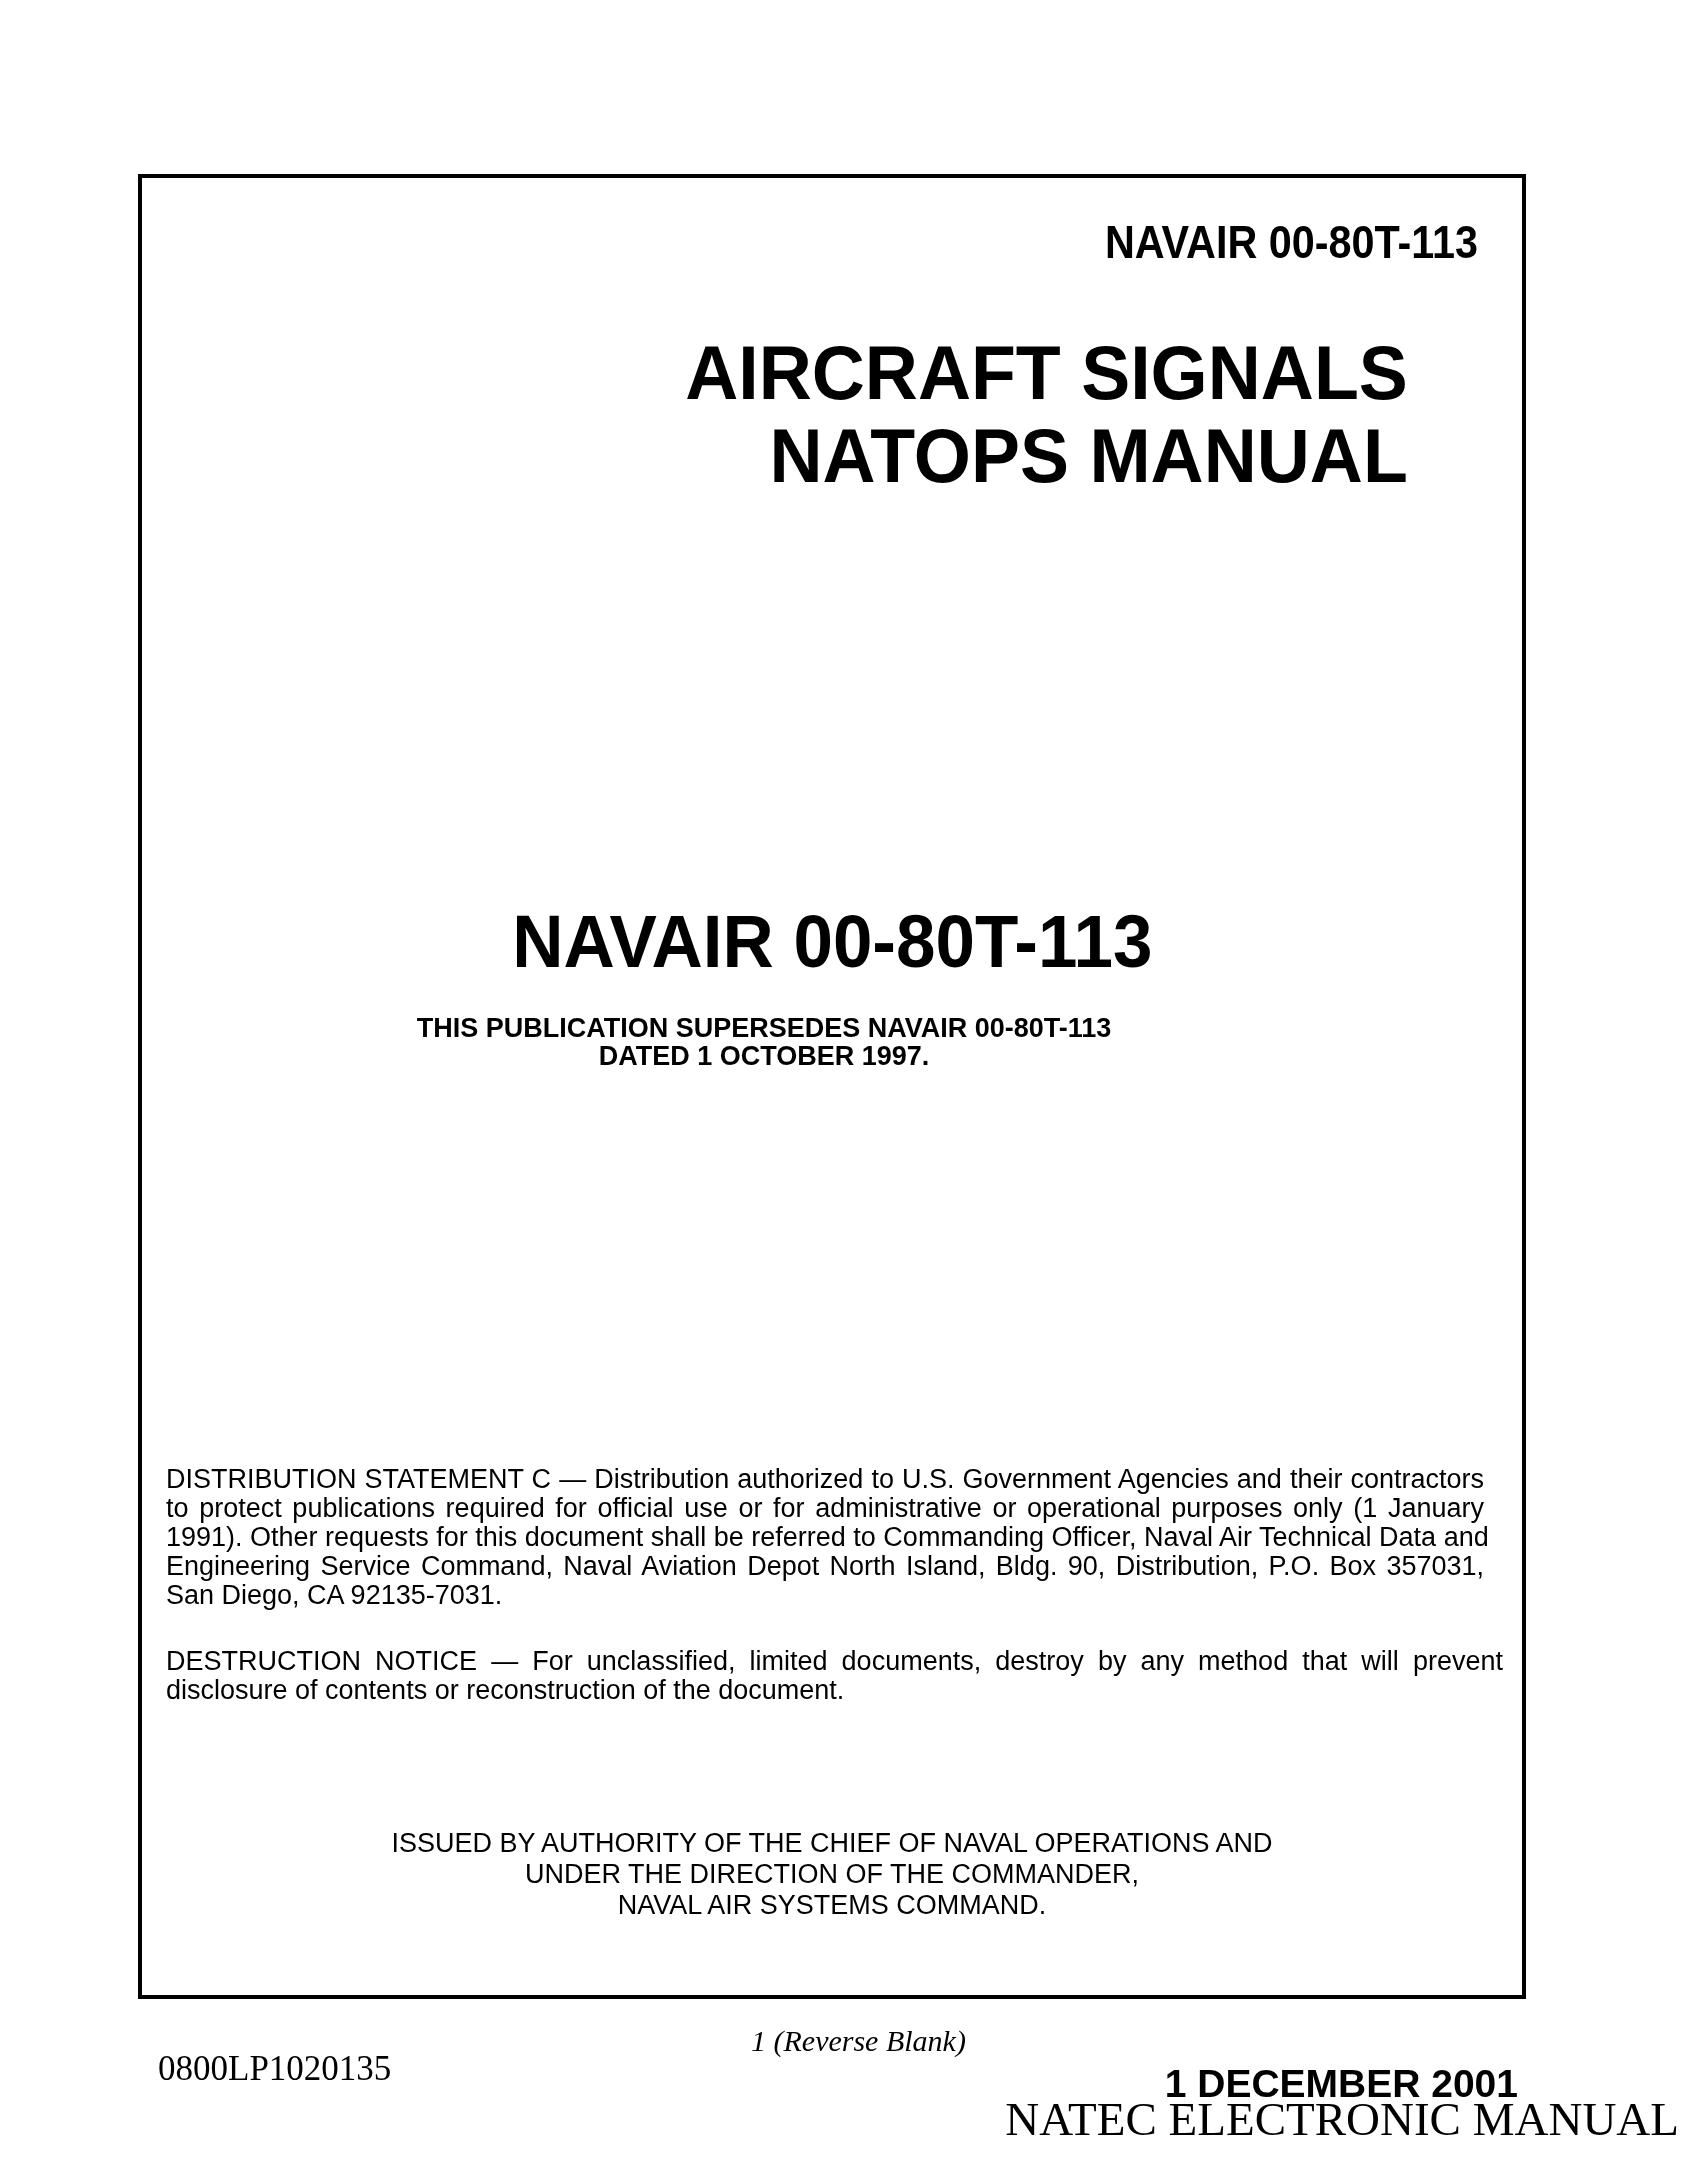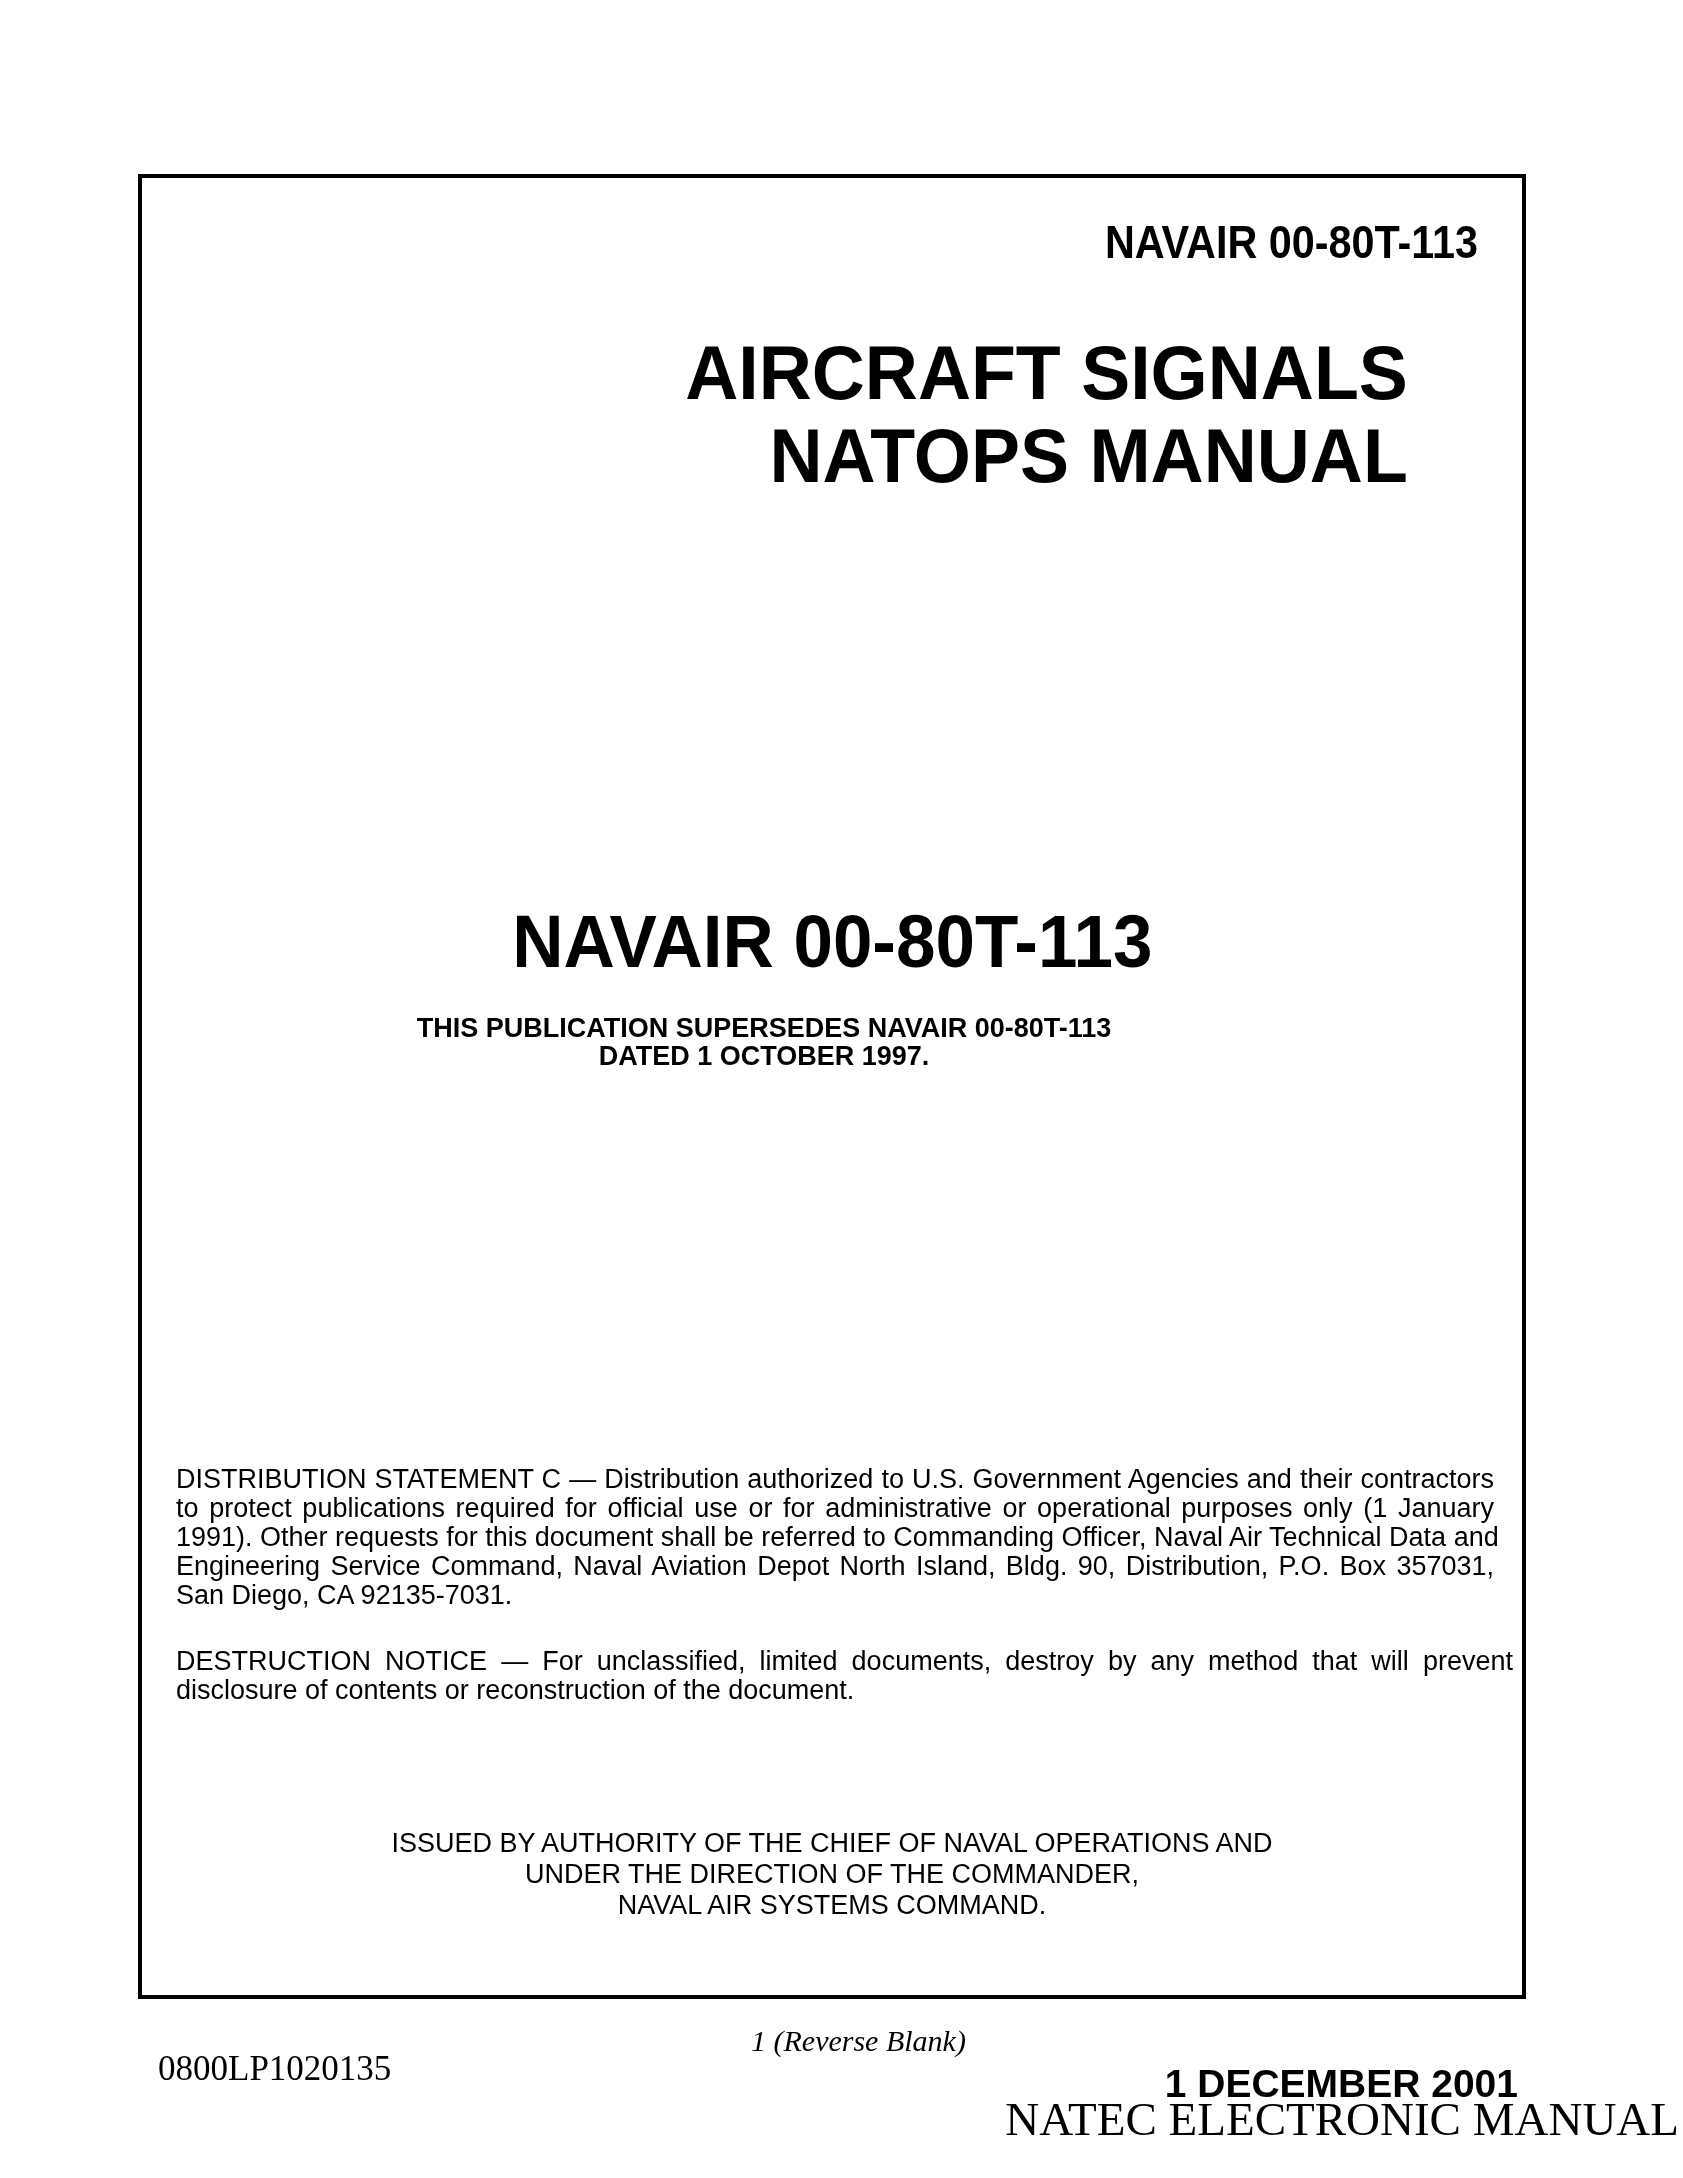--- a/index.html
+++ b/index.html
@@ -26,21 +26,21 @@
   .big-id {
     left: 138px; width: 1388px; top: 894px; text-align: center;
     font-size: 75px; line-height: 75px;
   }
   .big-id span { display: inline-block; transform: scaleX(0.946); transform-origin: center; }
   .supersedes {
     left: 138px; width: 1252px; top: 1004px; text-align: center;
     font-size: 27px; line-height: 28px;
   }
   .para {
-    left: 166px; font-size: 27px; line-height: 29px; white-space: normal; margin-left: 10px;
+    left: 166px; font-size: 27px; line-height: 29px; white-space: normal;
   }
   .para .ln { white-space: nowrap; text-align: justify; text-align-last: justify; }
   .para .ln.last { text-align: left; text-align-last: left; }
   .dist { top: 1455px; width: 1318px; }
   .destr { top: 1637px; width: 1337px; }
   .issued {
     left: 138px; width: 1388px; top: 1818px; text-align: center;
     font-size: 27px; line-height: 31px;
   }
   .code { left: 158px; top: 1997px; font-size: 35px; line-height: 35px; margin-top: 44px; }

